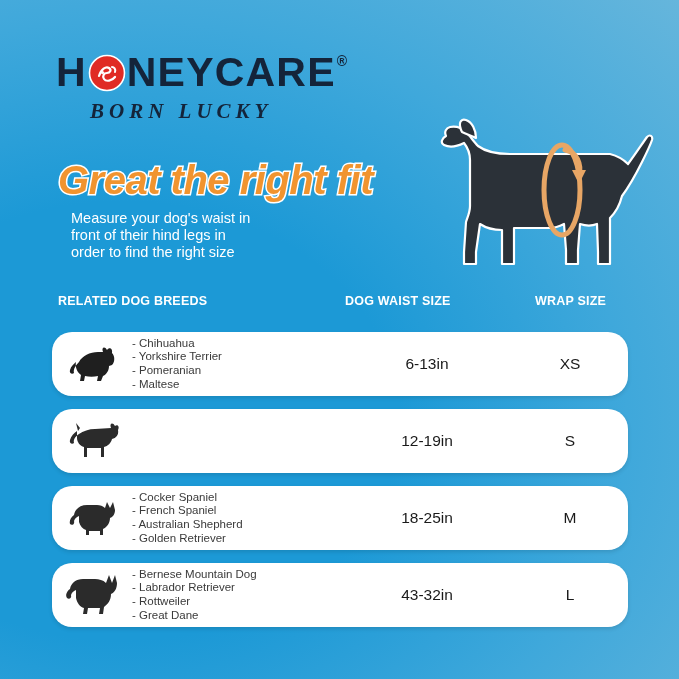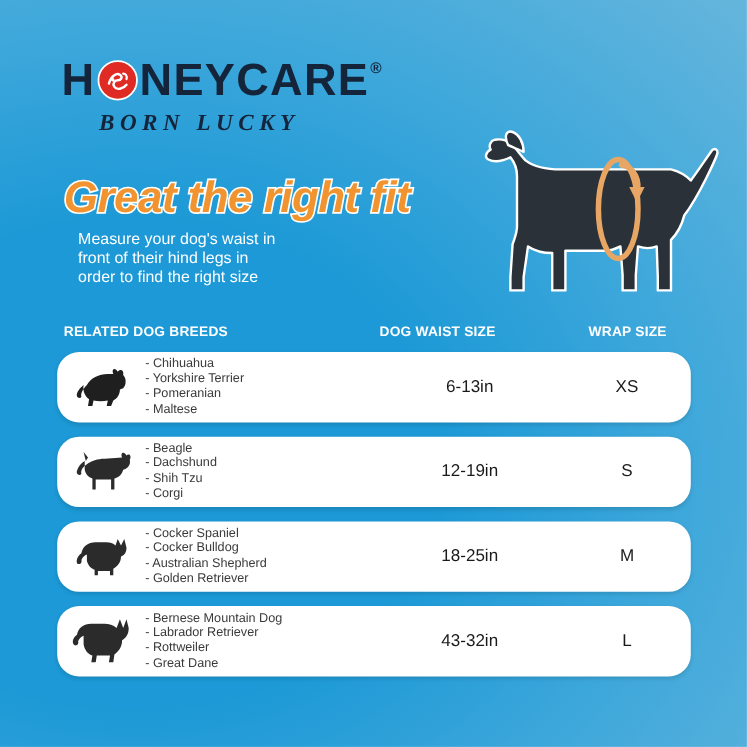--- a/index.html
+++ b/index.html
@@ -111,21 +111,21 @@
   .table {
     position: absolute;
     left: 52px;
     top: 290px;
     width: 576px;
   }
   .table-head {
     display: flex;
     align-items: center;
     height: 22px;
-    padding-bottom: 8px;
+    padding-bottom: 20px;
   }
   .th {
     color: #ffffff;
     font-size: 12.5px;
     font-weight: 700;
     letter-spacing: 0.2px;
   }
   .col-breeds  { width: 290px; padding-left: 6px; }
   .col-waist   { width: 170px; text-align: left; }
   .col-wrap    { width: 116px; text-align: center; }
@@ -275,44 +275,38 @@
       <div class="cell-breeds">
         <div class="breed-icon">
           <svg width="56" height="44" viewBox="0 0 56 44">
             <path fill="#2b2b2b" d="M44 9 C42 4, 46 3, 48 7 C50 5, 53 7, 51 11 C52 16, 49 19, 45 20
               C44 24, 41 27, 37 28 L37 38 L34 38 L34 29 L20 29 L20 38 L17 38 L17 28
               C13 27, 10 23, 10 19 L10 12 C7 14, 4 17, 3 21 C2 24, 5 26, 7 24 C6 20, 9 17, 12 15
               C16 12, 22 10, 28 10 Z"></path>
             <path fill="#2b2b2b" d="M11 12 L9 4 L13 9 Z"></path>
           </svg>
         </div>
-        <div class="breed-list">
-          <div>- Beagle</div>
-          <div>- Dachshund</div>
-          <div>- Shih Tzu</div>
-          <div>- Corgi</div>
-        </div>
       </div>
       <div class="cell-waist">12-19in</div>
       <div class="cell-wrap">S</div>
     </div>
 
     <div class="row-card">
       <div class="cell-breeds">
         <div class="breed-icon">
           <svg width="56" height="44" viewBox="0 0 56 44">
             <path fill="#2b2b2b" d="M40 6 L38 12 C36 10, 33 9, 30 9 L20 9 C13 9, 8 13, 7 19
               C4 21, 2 25, 3 28 C5 30, 8 28, 7 25 C8 22, 10 21, 12 20 L12 26
               C13 30, 16 33, 19 34 L19 39 L22 39 L22 35 L33 35 L33 39 L36 39 L36 33
               C40 31, 43 27, 43 22 C46 21, 48 18, 48 14 L46 6 L43 12 Z"></path>
           </svg>
         </div>
         <div class="breed-list">
           <div>- Cocker Spaniel</div>
-          <div>- Cocker Bulldog</div>
+          <div>- French Spaniel</div>
           <div>- Australian Shepherd</div>
           <div>- Golden Retriever</div>
         </div>
       </div>
       <div class="cell-waist">18-25in</div>
       <div class="cell-wrap">M</div>
     </div>
 
     <div class="row-card">
       <div class="cell-breeds">

